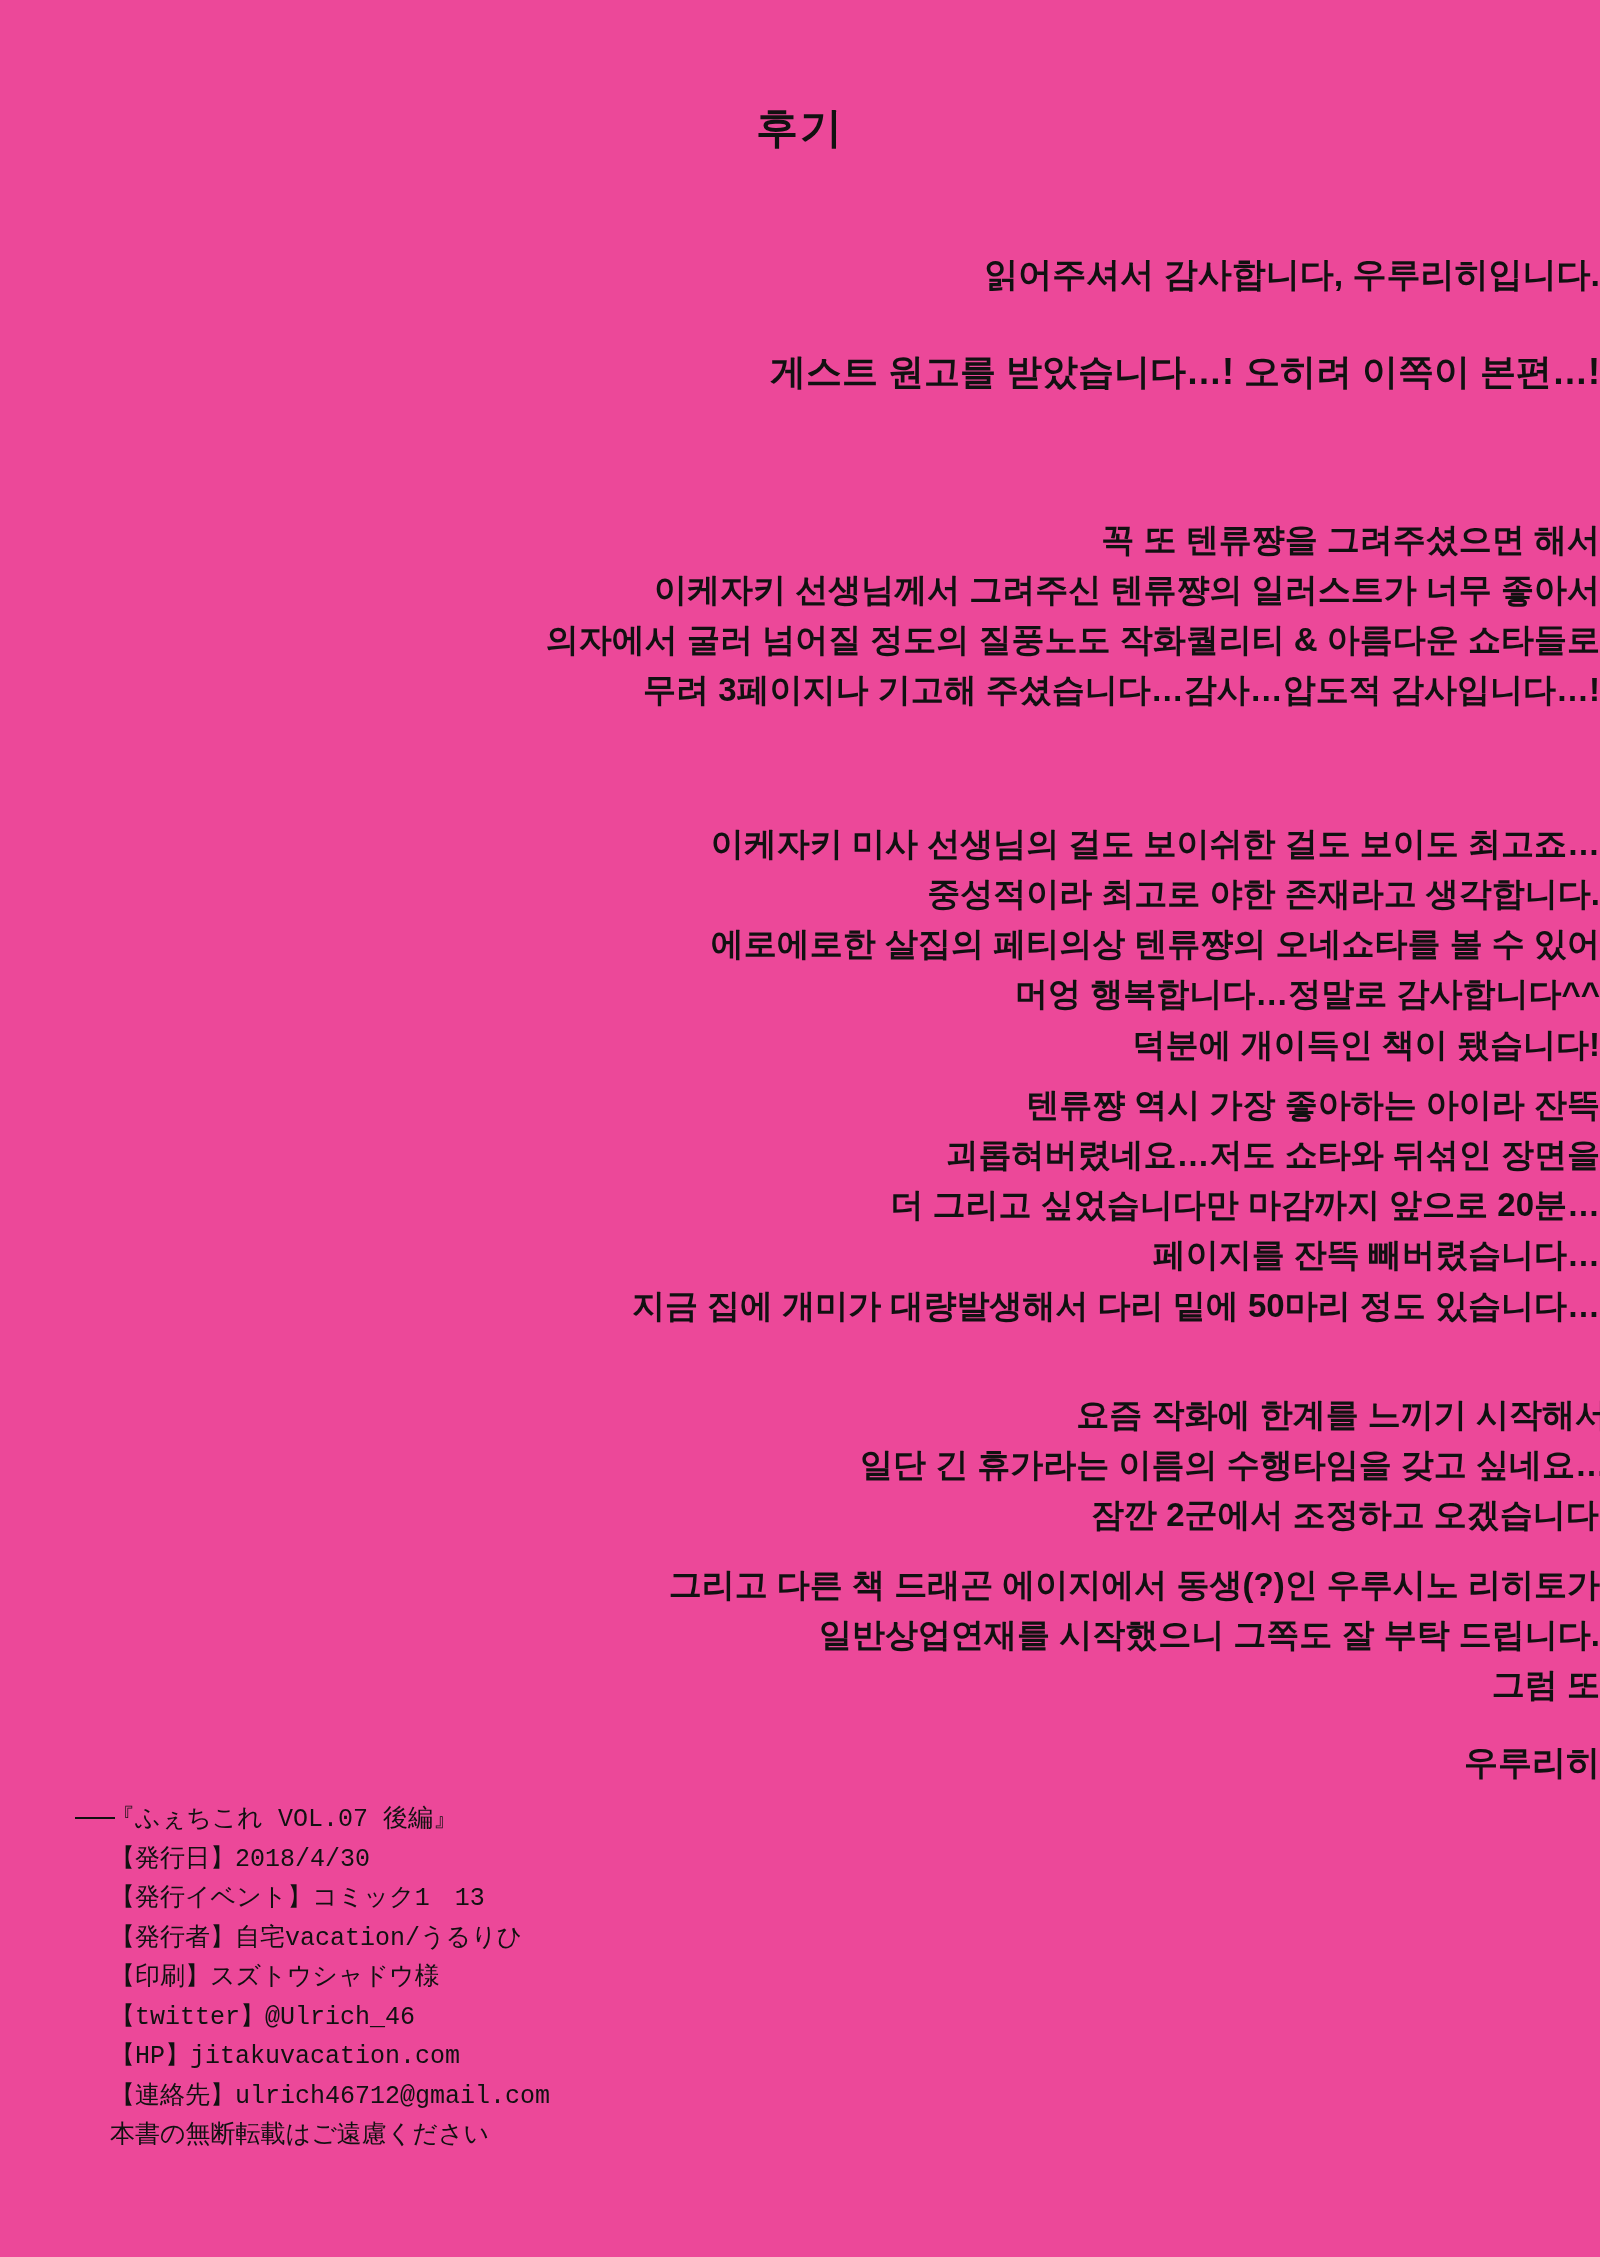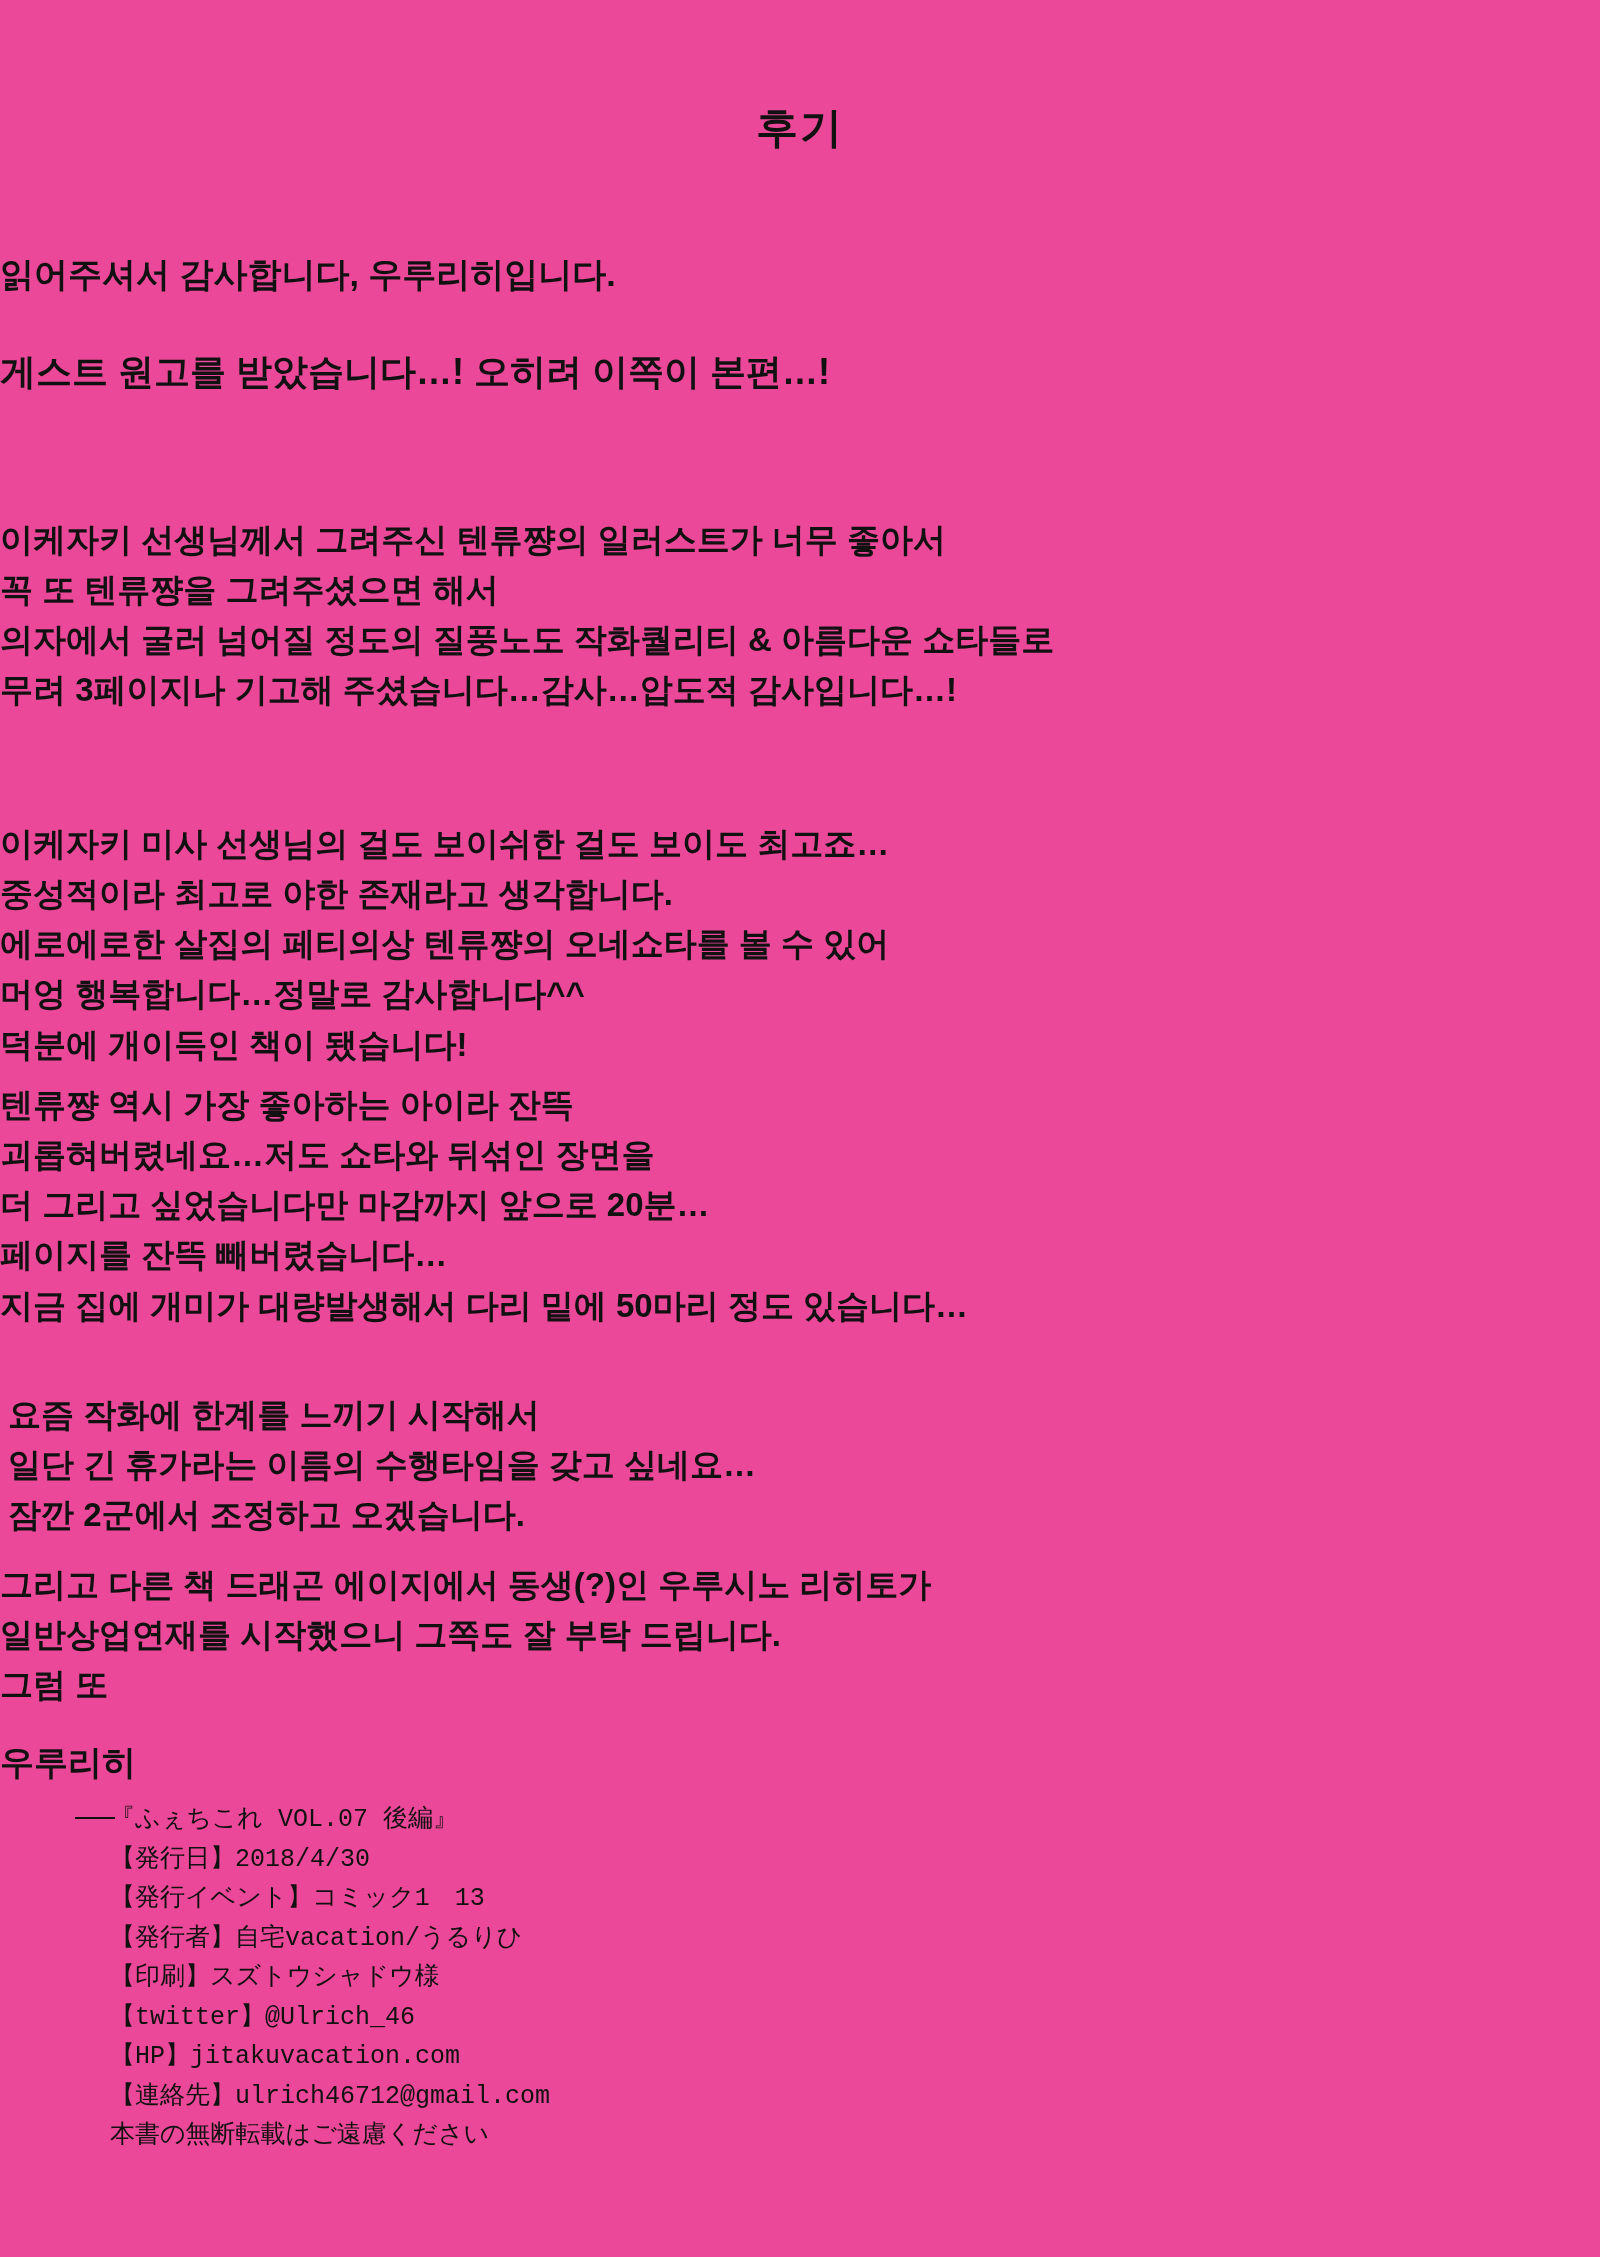--- a/index.html
+++ b/index.html
@@ -27,21 +27,21 @@
     width: 1600px;
     text-align: center;
     font-size: 42px;
     font-weight: 700;
     letter-spacing: 2px;
   }
   .body-block {
     position: absolute;
     left: 0;
     width: 1600px;
-    text-align: left;
+    text-align: right;
     font-weight: 700;
   }
   .line {
     display: block;
     white-space: pre;
   }
   
   #p-greeting {
     top: 250px;
     font-size: 34px;
@@ -122,22 +122,22 @@
 
   <div class="body-block" id="p-greeting">
     <span class="line">읽어주셔서 감사합니다, 우루리히입니다.</span>
   </div>
 
   <div class="body-block" id="p-guest">
     <span class="line">게스트 원고를 받았습니다…! 오히려 이쪽이 본편…!</span>
   </div>
 
   <div class="body-block" id="p-thanks">
+    <span class="line">꼭 또 텐류쨩을 그려주셨으면 해서</span>
     <span class="line">이케자키 선생님께서 그려주신 텐류쨩의 일러스트가 너무 좋아서</span>
-    <span class="line">꼭 또 텐류쨩을 그려주셨으면 해서</span>
     <span class="line">의자에서 굴러 넘어질 정도의 질풍노도 작화퀄리티 &amp; 아름다운 쇼타들로</span>
     <span class="line">무려 3페이지나 기고해 주셨습니다…감사…압도적 감사입니다…!</span>
   </div>
 
   <div class="body-block" id="p-praise">
     <span class="line">이케자키 미사 선생님의 걸도 보이쉬한 걸도 보이도 최고죠…</span>
     <span class="line">중성적이라 최고로 야한 존재라고 생각합니다.</span>
     <span class="line">에로에로한 살집의 페티의상 텐류쨩의 오네쇼타를 볼 수 있어</span>
     <span class="line">머엉 행복합니다…정말로 감사합니다^^</span>
     <span class="line">덕분에 개이득인 책이 됐습니다!</span>

